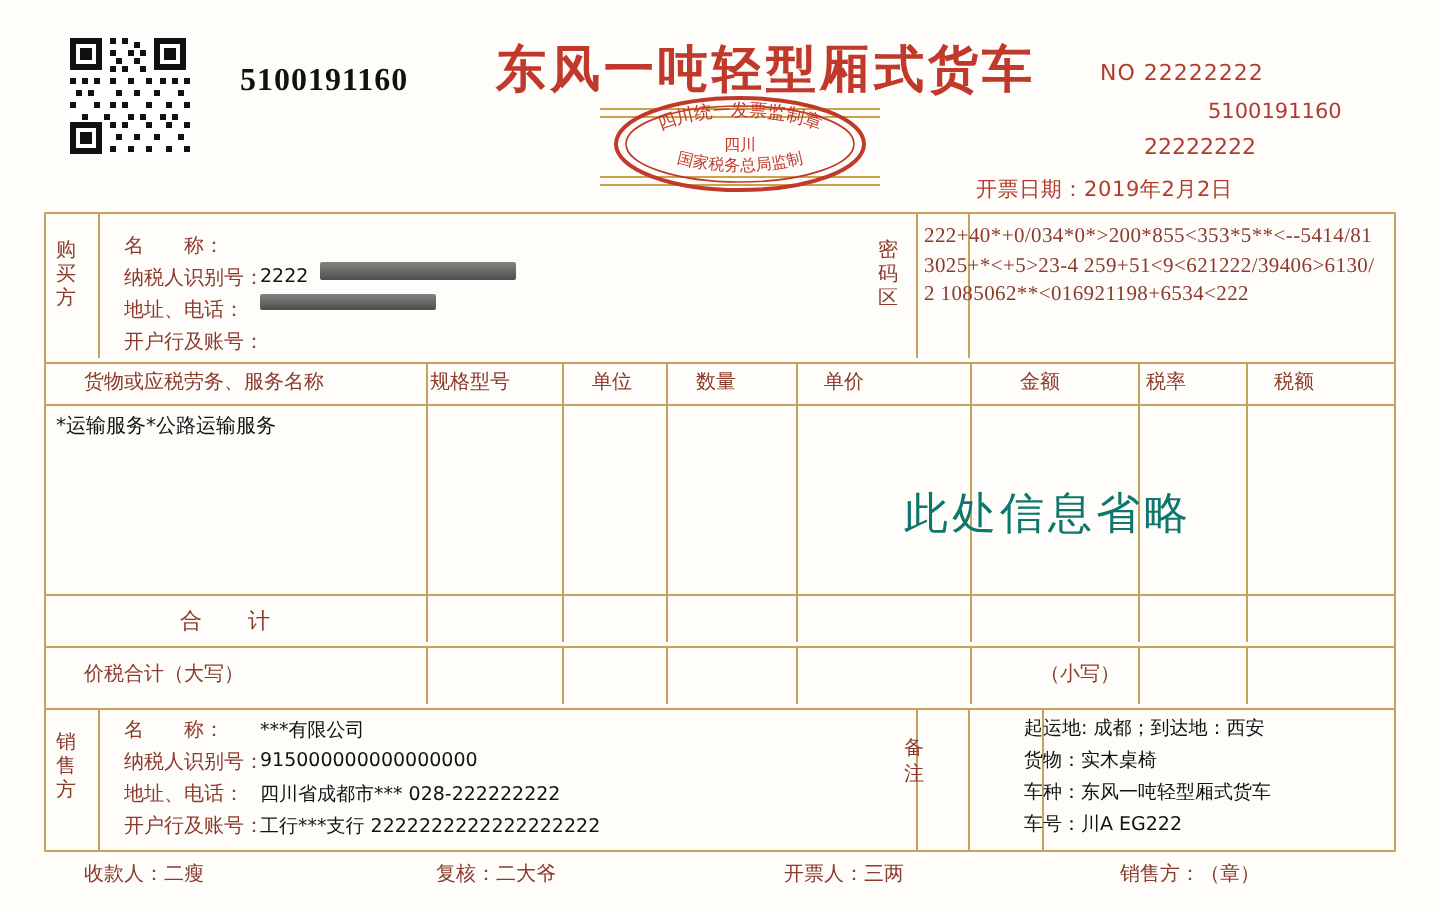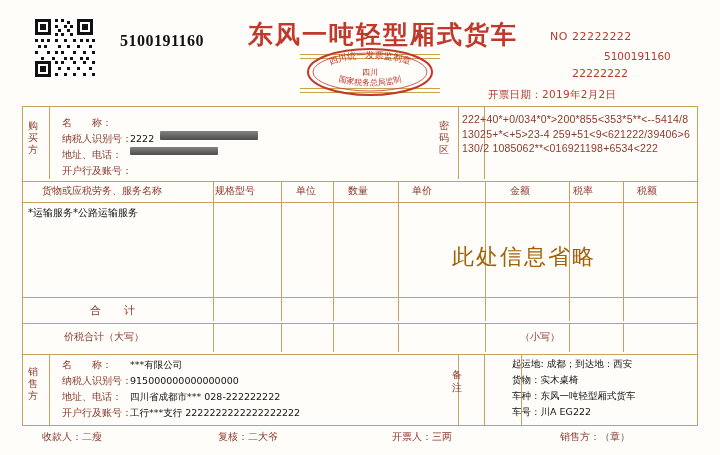--- a/index.html
+++ b/index.html
@@ -102,41 +102,41 @@
     position:absolute;
     background:linear-gradient(180deg,#6d6d6d,#2e2e2e);
     opacity:.85;border-radius:1px;
   }
 
   .cipher{
     position:absolute;left:462px;top:112px;width:228px;
     font-size:10.5px;color:#8a3a2c;
     line-height:14.5px;
     letter-spacing:.2px;
-    font-family:Liberation Sans, sans-serif;
+    font-family:Liberation Serif, serif;
     word-break:break-all;
   }
 
   .omitted{
     position:absolute;left:452px;top:242px;
-    font-size:22px;color:#a16207;letter-spacing:2px;
+    font-size:22px;color:#0f766e;letter-spacing:2px;
     font-family:"DejaVu Sans",sans-serif;
   }
 
   .goods-row{
     position:absolute;left:28px;top:206px;
     font-size:10px;color:#111;
   }
 
   .sum-label{
     position:absolute;left:90px;top:303px;
     font-size:11px;color:#8a3a2c;letter-spacing:6px;
   }
   .total-label{
-    position:absolute;left:64px;top:330px;
+    position:absolute;left:42px;top:330px;
     font-size:10px;color:#8a3a2c;
   }
   .total-small{
     position:absolute;left:520px;top:330px;
     font-size:10px;color:#8a3a2c;
   }
 
   
   .footer{
     position:absolute;left:22px;top:430px;width:676px;

